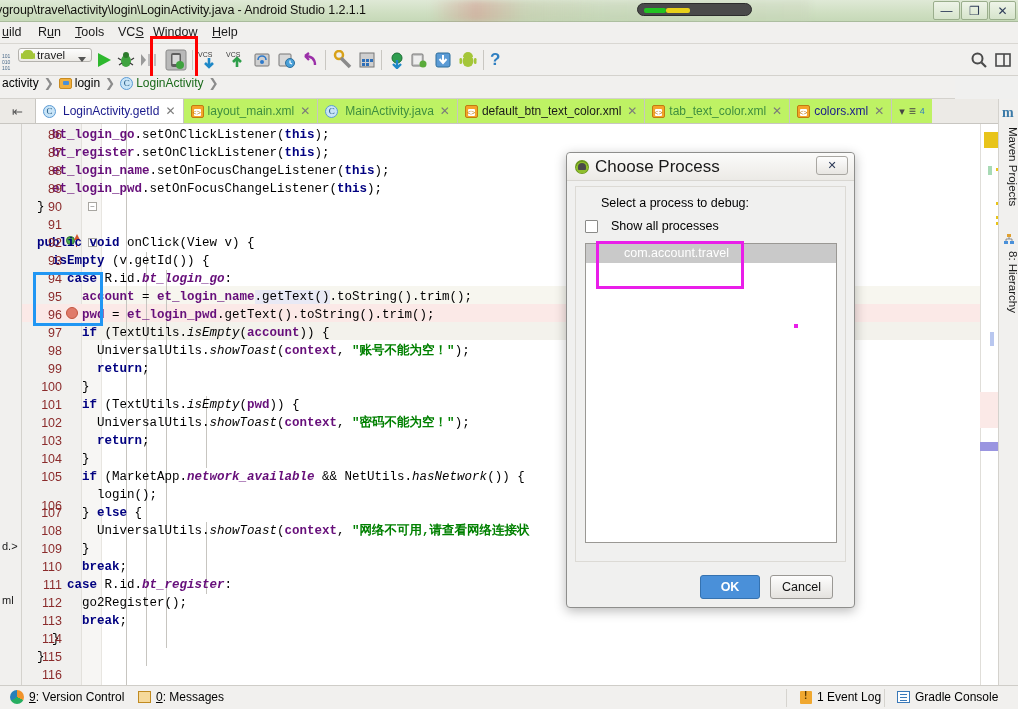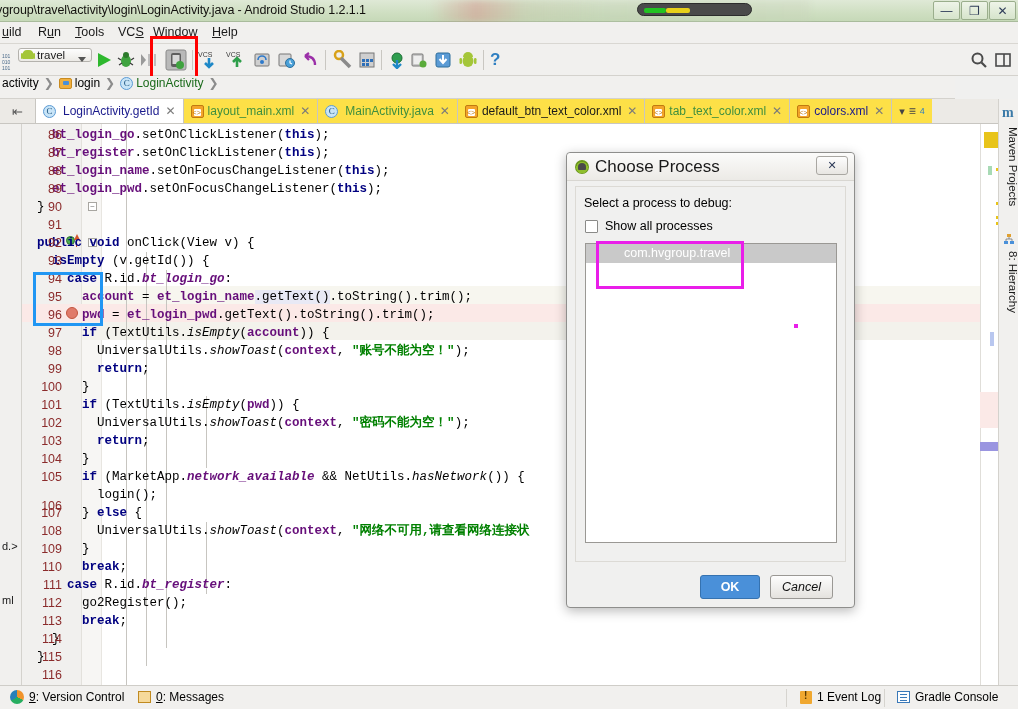--- a/index.html
+++ b/index.html
@@ -100,21 +100,21 @@
   }
 
   
   #tabbar{
     position:absolute; left:0; top:99px; width:1018px; height:25px;
     background:#eceae6; border-bottom:1px solid #c8c6c1;
     display:flex; align-items:stretch;
   }
   .tab{
     display:flex; align-items:center; gap:4px; padding:0 7px;
-    border-right:1px solid #c8c6c1; background:#fde047; white-space:nowrap;
+    border-right:1px solid #c8c6c1; background:#bef264; white-space:nowrap;
     font-size:12px; position:relative;
   }
   .tab.active{ background:#fff; }
   .tab .x{ color:#7a7a7a; font-size:12px; margin-left:2px; }
   .xmlico{
     width:13px;height:13px;background:#f4a52a;border:1px solid #c07a10;border-radius:2px;
     position:relative; flex:0 0 auto;
   }
   .xmlico::after{content:"";position:absolute;left:2px;top:3px;right:2px;height:7px;background:#fff;border-radius:1px;}
   .xmlico::before{content:"<>";position:absolute;left:1px;top:0px;font-size:7px;color:#c07a10;z-index:2;line-height:13px;}
@@ -222,43 +222,43 @@
   .dlgclose{
     position:absolute; right:6px; top:3px; width:32px; height:19px;
     border:1px solid #a9a7a2; border-radius:3px;
     background:linear-gradient(to bottom,#fdfdfd,#e8e6e2);
     display:flex; align-items:center; justify-content:center; font-size:11px; color:#2d3b58;
   }
   #dlgbody{
     position:absolute; left:8px; top:33px; width:271px; height:376px;
     background:#f0f0ef; border:1px solid #dcdad5;
   }
-  #dlgbody .lab{ position:absolute; left:8px; top:9px; font-size:12.5px; }
-  .cbrow{ position:absolute; left:9px; top:32px; display:flex; align-items:center; gap:7px; font-size:12.5px;}
+  #dlgbody .lab{ position:absolute; left:25px; top:9px; font-size:12.5px; }
+  .cbrow{ position:absolute; left:9px; top:32px; display:flex; align-items:center; gap:13px; font-size:12.5px;}
   .cbox{ width:13px;height:13px;border:1px solid #8a8a88;background:#fff;border-radius:1px;}
   #proclist{
     position:absolute; left:9px; top:56px; width:252px; height:300px;
     background:#fff; border:1px solid #9a9894;
   }
   .prow{ height:19px; line-height:19px; font-size:12.5px; padding-left:6px; white-space:nowrap;}
   .prow.dev{ color:#000; position:relative; padding-left:22px;}
   .prow.dev .tri{
     position:absolute; left:6px; top:7px; width:0;height:0;
     border-left:5px solid transparent;border-right:5px solid transparent;border-top:6px solid #b5b3ae;
   }
   .prow.sel{ background:#c9c9c9; color:#fff; padding-left:38px; }
   .dot{ position:absolute; left:208px; top:80px; width:4px;height:4px;background:#e91ee9;}
   #dlgbtns{ position:absolute; left:0; top:412px; width:287px; height:42px; }
   .btn{
     position:absolute; top:10px; height:24px; border-radius:3px;
     display:flex; align-items:center; justify-content:center; font-size:12.5px;
   }
   .btn.ok{ left:133px; width:60px; background:#4a90d9; border:1px solid #3572b0; color:#fff; font-weight:bold;}
   .btn.cancel{ left:203px; width:63px;
-    background:linear-gradient(to bottom,#fdfdfd,#e4e2de); border:1px solid #9a9894; color:#111;font-style:italic;}
+    background:linear-gradient(to bottom,#fdfdfd,#e4e2de); border:1px solid #9a9894; color:#111;}
   .dlgdroid{
     width:14px;height:14px;border-radius:50%;
     background:radial-gradient(circle at 50% 55%, #8fbe2c 0 55%, #6d9a1e 56%, #5b8418 100%);
     position:relative;
   }
   .dlgdroid::after{content:"";position:absolute;left:3px;top:3px;width:8px;height:7px;background:#4a4a4a;border-radius:4px 4px 1px 1px;}
 </style>
 </head>
 <body>
 
@@ -619,21 +619,21 @@
 
   <div id="dlgbody">
     <div class="lab">Select a process to debug:</div>
     <label class="cbrow">
       <span class="cbox"></span>
       <span>Show all processes</span>
     </label>
 
     <div id="proclist">
       <div class="prow sel">
-        <span>com.hvgroup.travel</span>
+        <span>com.account.travel</span>
       </div>
       <div class="dot"></div>
     </div>
   </div>
 
   <div id="dlgbtns">
     <div class="btn ok">OK</div>
     <div class="btn cancel">Cancel</div>
   </div>
 </div>

